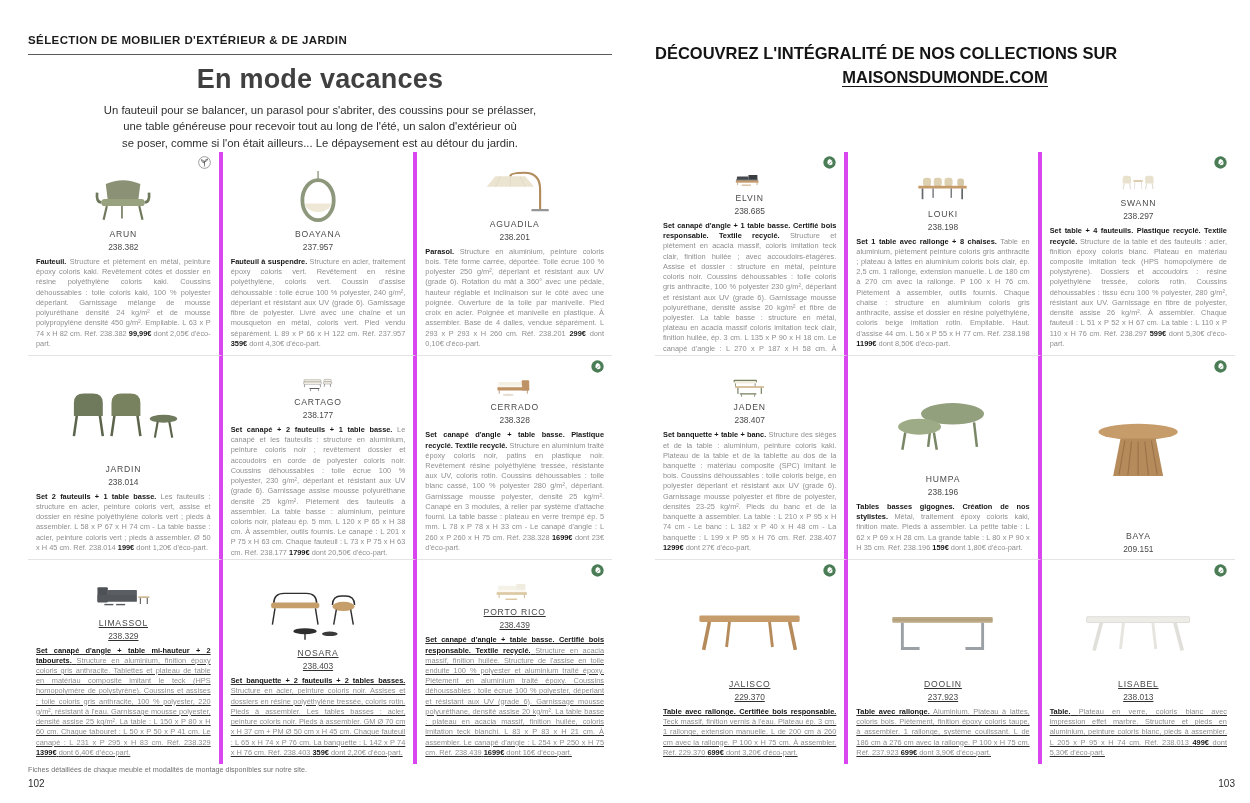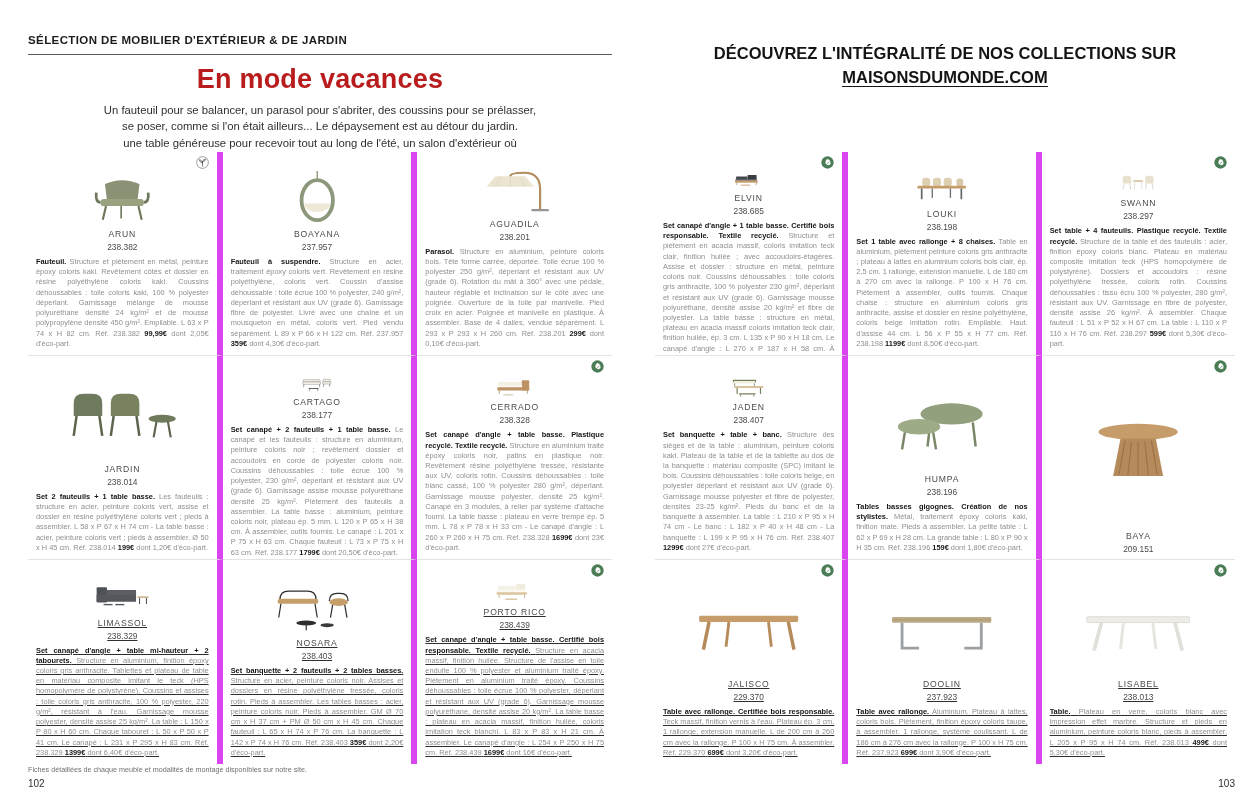--- a/index.html
+++ b/index.html
@@ -7,34 +7,34 @@
   .spread { position:relative; width:1250px; height:803px; background:#ffffff;
             font-family:"Liberation Sans", sans-serif; color:#2e2e2e; overflow:hidden; }
   .page { position:absolute; top:4px; height:803px; }
   .page-left  { left:28px;  width:584px; }
   .page-right { left:655px; width:580px; }
 
   .eyebrow { position:absolute; top:30px; left:0; font-size:11.5px; font-weight:bold;
              letter-spacing:.4px; color:#1c1c1c; }
   .header-rule { position:absolute; top:50px; left:0; width:100%; height:1px; background:#5a5a5a; }
   .title { position:absolute; top:60px; width:100%; text-align:center; font-size:27px;
-           font-weight:bold; color:#b91c1c; letter-spacing:.2px; }
+           font-weight:bold; color:#404040; letter-spacing:.2px; }
   .intro { position:absolute; top:98px; width:100%; text-align:center; font-size:11.3px;
            color:#2f2f2f; line-height:1.45; }
 
-  .rp-h1 { position:absolute; top:40px; width:100%; text-align:center; font-size:16.5px;
+  .rp-h1 { position:absolute; top:40px; width:100%; font-size:16.5px;
            font-weight:bold; color:#141414; }
   .rp-h2 { position:absolute; top:64px; width:100%; text-align:center; font-size:16.5px;
            font-weight:bold; color:#141414; }
   .rp-h2 span { border-bottom:1.5px solid #141414; padding-bottom:0; }
 
   .grid { position:absolute; top:148px; left:0; width:100%; height:612px;
           display:grid; grid-template-columns:1fr 1fr 1fr; grid-template-rows:204px 204px 204px; }
   .cell { position:relative; display:flex; flex-direction:column; overflow:hidden;
-          padding:2px 8px 0; border-right:6px solid #d946ef; border-bottom:1px solid #e4e4e4; }
+          padding:2px 8px 0; border-right:4px solid #d946ef; border-bottom:1px solid #e4e4e4; }
   .cell:nth-child(3n) { border-right:none; }
   .cell:nth-child(n+7) { border-bottom:none;text-decoration:underline; }
 
   .badge-row { flex:0 0 auto; height:15px; display:flex; justify-content:flex-end;
                align-items:flex-start; padding-top:2px; }
   .badge { width:13px; height:13px; line-height:0; }
   .badge.hidden { visibility:hidden; }
   .img { flex:1 1 auto; min-height:22px; display:flex; align-items:center;
          justify-content:center; padding:2px 8px; }
   .img svg { width:82%; height:100%; }
@@ -53,22 +53,22 @@
 <body>
 
 <div class="spread">
 
   <div class="page page-left">
     <div class="eyebrow">SÉLECTION DE MOBILIER D'EXTÉRIEUR &amp; DE JARDIN</div>
     <div class="header-rule"></div>
     <div class="title">En mode vacances</div>
     <div class="intro">
       <div>Un fauteuil pour se balancer, un parasol pour s'abriter, des coussins pour se prélasser,</div>
+      <div>une table généreuse pour recevoir tout au long de l'été, un salon d'extérieur où</div>
       <div>se poser, comme si l'on était ailleurs... Le dépaysement est au détour du jardin.</div>
-      <div>une table généreuse pour recevoir tout au long de l'été, un salon d'extérieur où</div>
     </div>
     <div class="grid" id="grid-left">
   <div class="cell">
     <div class="badge-row">
       <span class="badge"><svg viewBox="0 0 20 20" width="13" height="13" aria-hidden="true">
                 <circle cx="10" cy="10" r="9" fill="none" stroke="#6b6b6b" stroke-width="1"></circle>
                 <g stroke="#5e5e5e" stroke-width="1.2" fill="none" stroke-linecap="round">
                   <path d="M10 15.5 V8.5"></path>
                   <path d="M10 11 Q5.5 10.5 5 5.5 Q9.6 6 10 11"></path>
                   <path d="M10 9 Q14.5 8.5 15 4.5 Q10.4 5 10 9"></path>

